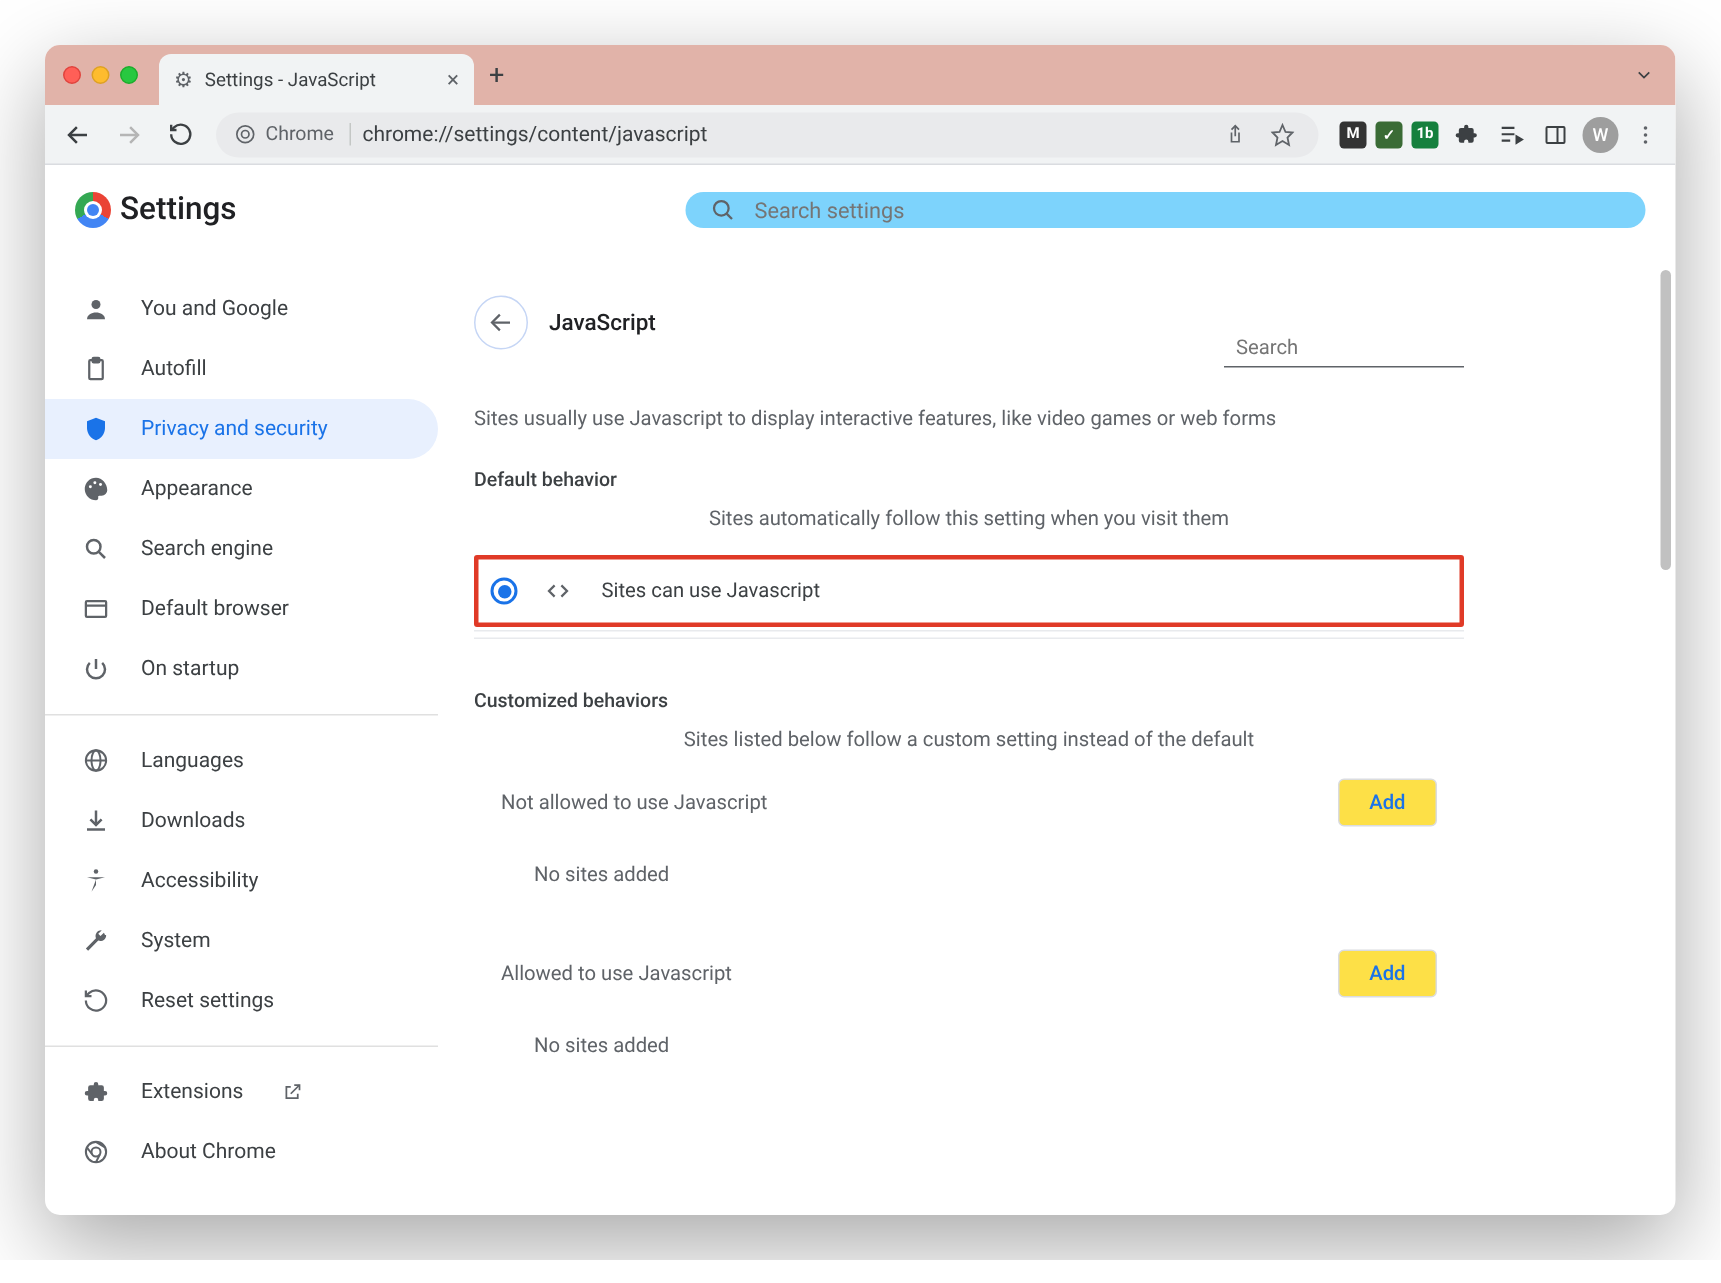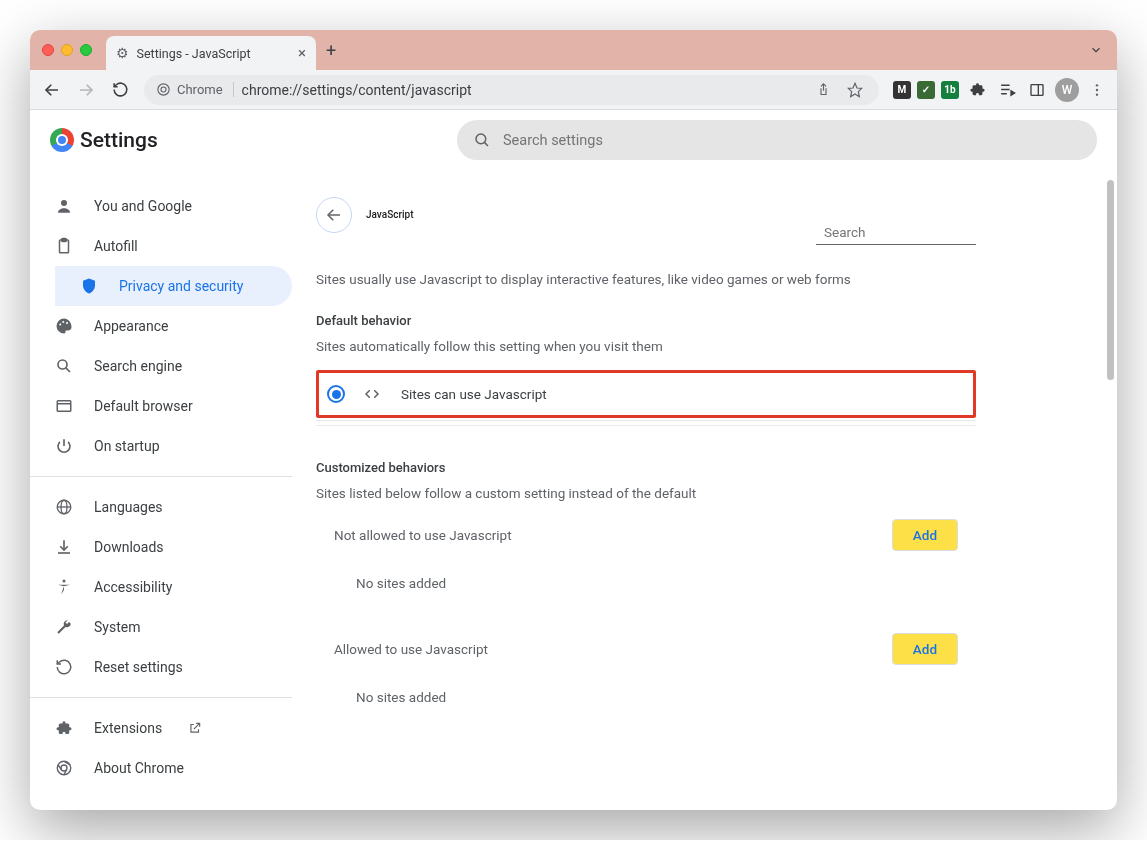--- a/index.html
+++ b/index.html
@@ -28,42 +28,42 @@
   .toolbar .ricons { display:flex; align-items:center; gap:6px; padding-left:4px;}
   .ricon { width:24px; height:24px; display:flex; align-items:center; justify-content:center; color:#5f6368; font-size:15px;}
   .ext-badge { width:18px; height:18px; border-radius:3px; display:flex; align-items:center; justify-content:center; font-size:10px; color:#fff; font-weight:bold;}
   .avatar { width:24px;height:24px;border-radius:50%;background:#9e9e9e;color:#fff;display:flex;align-items:center;justify-content:center;font-size:12px;font-weight:500;}
   .page { flex:1; display:flex; flex-direction:column; overflow:hidden; }
   .header { height:60px; display:flex; align-items:center; padding:0 20px; gap:6px; }
   .chrome-logo { width:24px;height:24px;border-radius:50%; background: conic-gradient(#ea4335 0 120deg, #4285f4 120deg 240deg, #34a853 240deg 360deg); position:relative;}
   .chrome-logo::after{content:"";position:absolute;inset:6px;background:#fff;border-radius:50%;}
   .chrome-logo::before{content:"";position:absolute;inset:8px;background:#4285f4;border-radius:50%;z-index:1;}
   .header h1 { font-size:21px; font-weight:500; color:#202124; }
-  .search-settings { margin-left:auto; width:640px; height:40px; background:#e5e5e5; border-radius:20px; display:flex; align-items:center; padding:0 16px; gap:12px; color:#5f6368;}
+  .search-settings { margin-left:auto; width:640px; height:24px; background:#7dd3fc; border-radius:20px; display:flex; align-items:center; padding:0 16px; gap:12px; color:#5f6368;}
   .search-settings input { border:none; background:transparent; outline:none; font-size:14.5px; flex:1; color:#5f6368;}
   .body { flex:1; display:flex; overflow:hidden; position:relative;}
   
   .sidebar { width:270px; padding:16px 8px 0 0; border-right:0; }
   .navitem { height:40px; display:flex; align-items:center; padding:0 8px 0 24px; gap:20px; border-radius:0 20px 20px 0; color:#3c4043; font-size:14px; cursor:pointer;}
-  .navitem.active { background:#e8f0fe; color:#1a73e8;margin-left:25px; }
+  .navitem.active { background:#e8f0fe; color:#1a73e8; }
   .navitem .nicon { width:20px; display:flex; justify-content:center; font-size:17px; color:#5f6368;}
   .navitem.active .nicon { color:#1a73e8;}
   .navdivider { height:1px; background:#e0e0e0; margin:10px 0;}
   .navitem .extlink { margin-left:6px;}
   
   .main { flex:1; overflow:auto; padding: 14px 60px 40px 16px;}
   .card { max-width:660px; margin-left:0;}
   .card-header { display:flex; align-items:center; gap:14px; margin-bottom:20px;}
   .backbtn { width:36px;height:36px;border:1px solid #c6d6f5;border-radius:50%;display:flex;align-items:center;justify-content:center;color:#5f6368;}
-  .card-header h2 { font-size:10px; font-weight:500; color:#202124;}
+  .card-header h2 { font-size:15px; font-weight:500; color:#202124;}
   .search-mini { margin-left:auto; display:flex; align-items:center; gap:6px; border-bottom:1px solid #5f6368; padding:4px 2px; width:160px;margin-top:36px;}
   .search-mini input { border:none; outline:none; font-size:13.5px; flex:1; }
   .desc { font-size:13.5px; color:#5f6368; margin:26px 0 26px 0;}
   .section-title { font-size:13px; font-weight:500; color:#3c4043; margin-bottom:10px;}
-  .section-sub { font-size:13.5px; color:#5f6368; margin-bottom:16px;}
+  .section-sub { font-size:13.5px; color:#5f6368; margin-bottom:16px;text-align:center;}
   .radio-row { display:flex; align-items:center; gap:18px; height:48px; border-bottom:0; padding:0 6px;}
   .radio-row.highlighted { border:3px solid #e03a27; border-radius:2px; padding:0 8px;}
   .radio { width:18px;height:18px;border:2px solid #5f6368;border-radius:50%;display:flex;align-items:center;justify-content:center;}
   .radio.checked { border-color:#1a73e8;}
   .radio.checked::after{content:"";width:9px;height:9px;background:#1a73e8;border-radius:50%;}
   .radio-icon { color:#5f6368; font-size:15px; width:20px; text-align:center;}
   .radio-label { font-size:13.5px; color:#3c4043;}
   .sep { height:1px; background:#e8eaed; margin:4px 0 34px;}
   .subsection { display:flex; align-items:center; justify-content:space-between; margin:18px 18px 14px;}
   .subsection .lbl { font-size:13.5px; color:#5f6368;}

